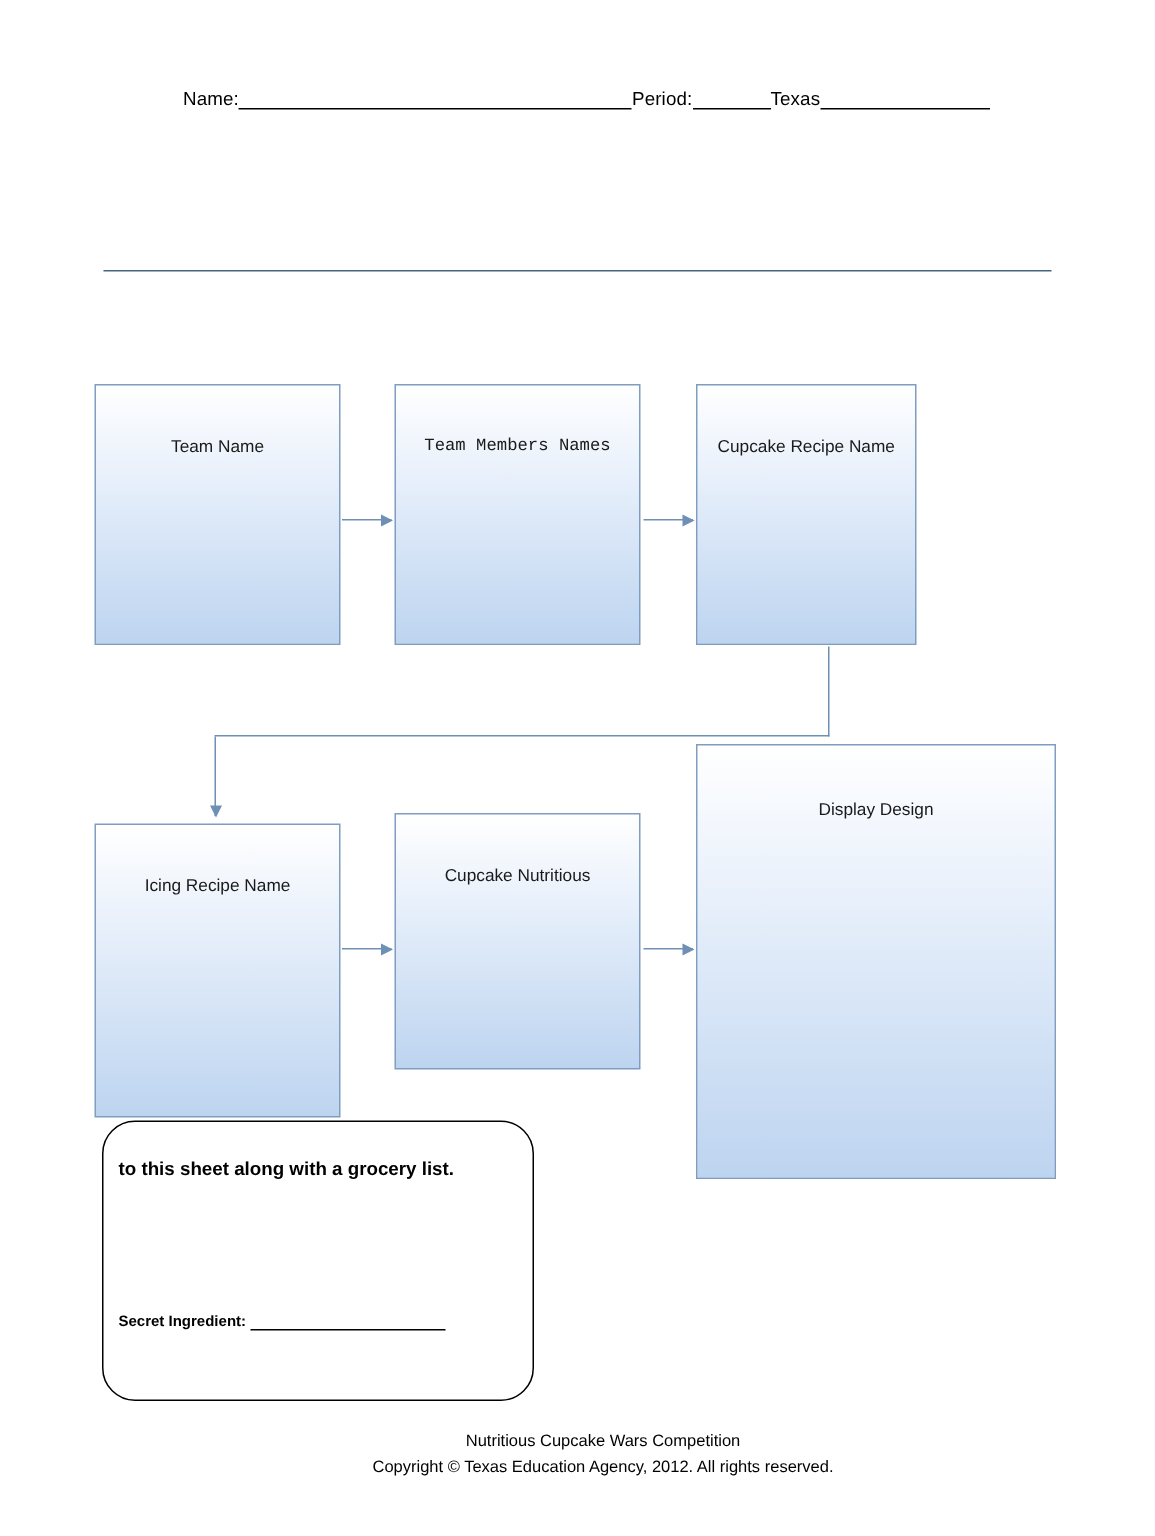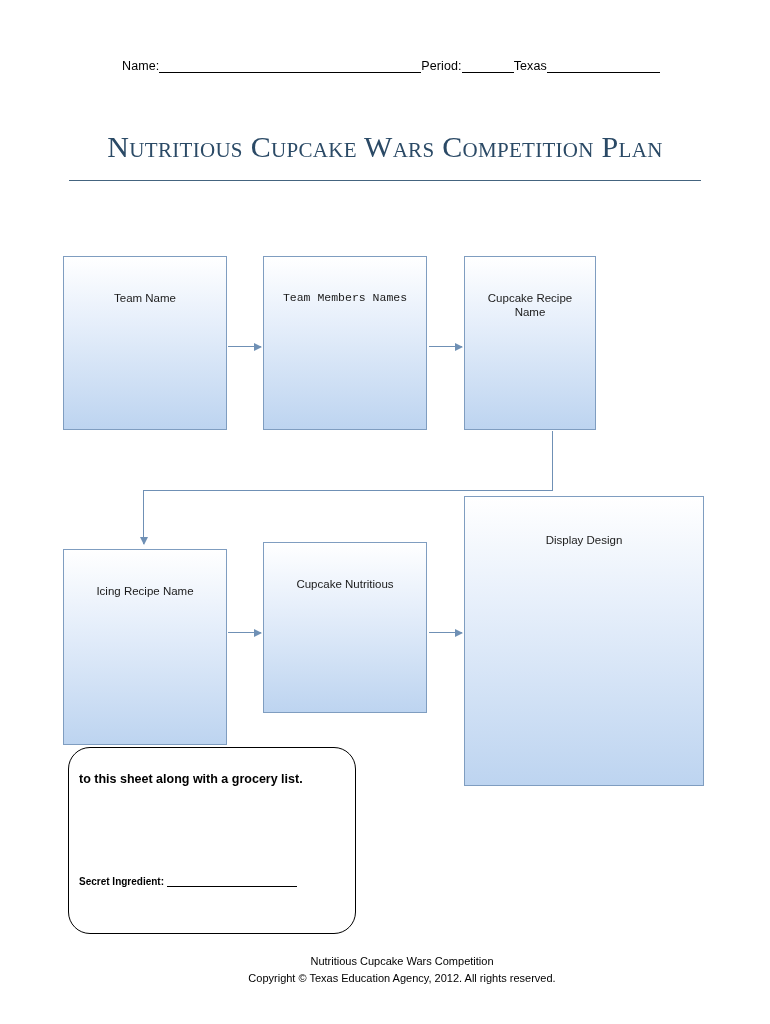--- a/index.html
+++ b/index.html
@@ -80,21 +80,21 @@
     position: absolute;
     left: 6px;
     right: 6px;
     top: 34px;
     line-height: 14px;
   }
   .box.display .boxlabel { top: 36px; }
 
   #box-team-name        { left: 63px;  top: 256px; width: 164px; height: 174px; }
   #box-team-members     { left: 263px; top: 256px; width: 164px; height: 174px; font-family: Liberation Mono, monospace; }
-  #box-cupcake-recipe   { left: 464px; top: 256px; width: 132px; height: 174px; }
+  #box-cupcake-recipe   { left: 464px; top: 256px; width: 147px; height: 174px; }
   #box-icing-recipe     { left: 63px;  top: 549px; width: 164px; height: 196px; }
   #box-decorations      { left: 263px; top: 542px; width: 164px; height: 171px; }
   #box-display-design   { left: 464px; top: 496px; width: 240px; height: 290px; }
 
   
   .arrow-h {
     position: absolute;
     height: 1px;
     background: #6f90b5;
   }
@@ -189,21 +189,20 @@
 </style>
 </head>
 <body>
 
 <div class="page">
 
   <div class="namerow">
     <span>Name:</span><span class="ul ul-name"></span><span>Period:</span><span class="ul ul-period"></span><span>Texas</span><span class="ul ul-date"></span>
   </div>
 
-  <div class="title">Nutritious Cupcake Wars Competition Plan</div>
   <div class="title-rule"></div>
 
   <div class="box" id="box-team-name">
     <span class="boxlabel">Team Name</span>
   </div>
   <div class="box" id="box-team-members">
     <span class="boxlabel">Team Members Names</span>
   </div>
   <div class="box" id="box-cupcake-recipe">
     <span class="boxlabel">Cupcake Recipe Name</span>

